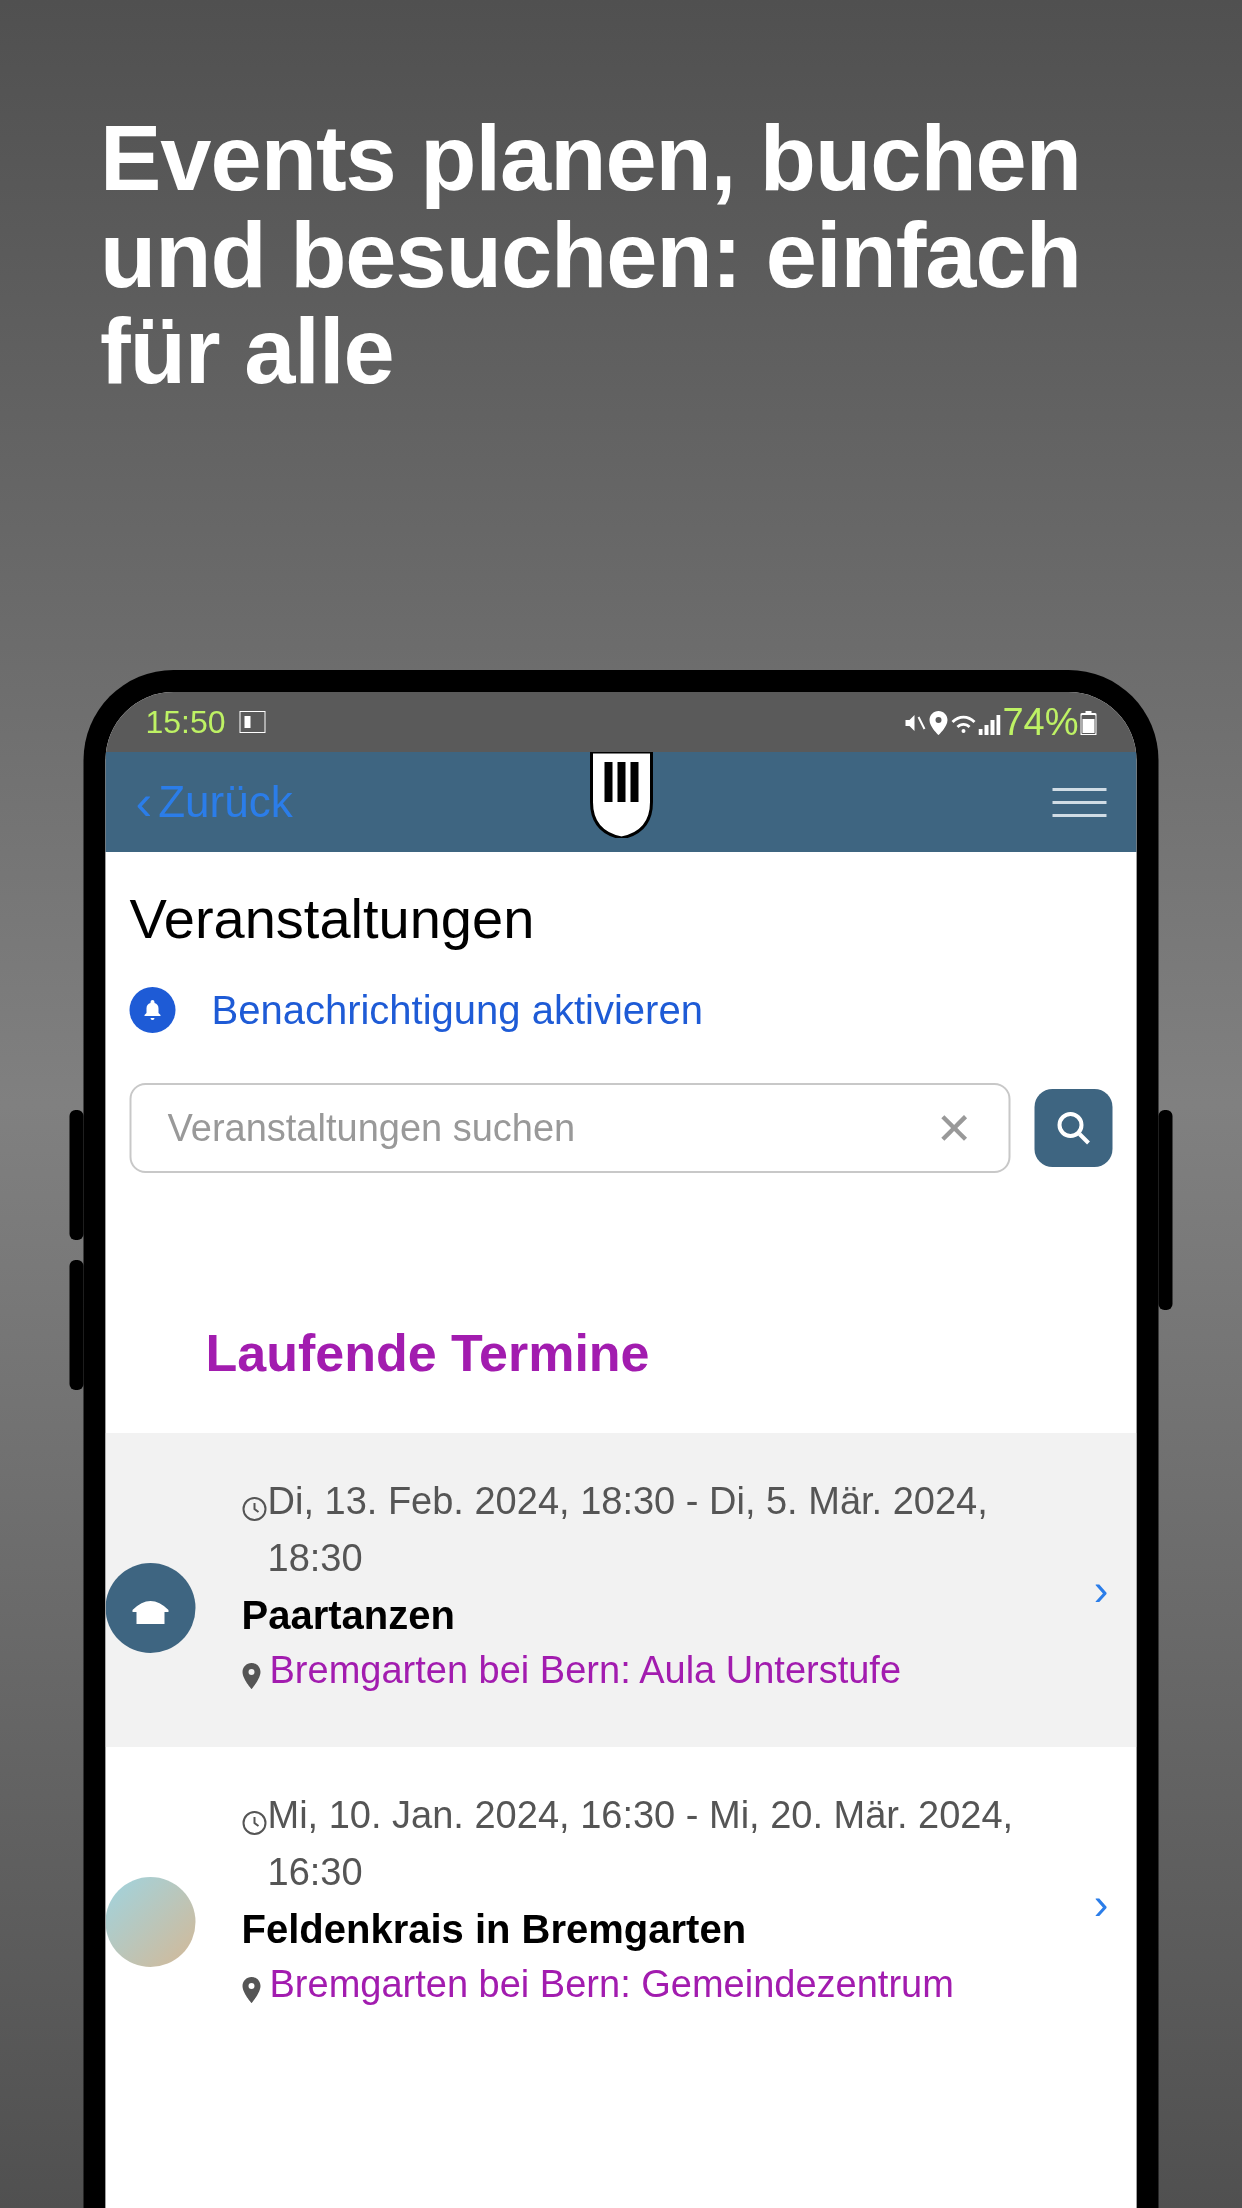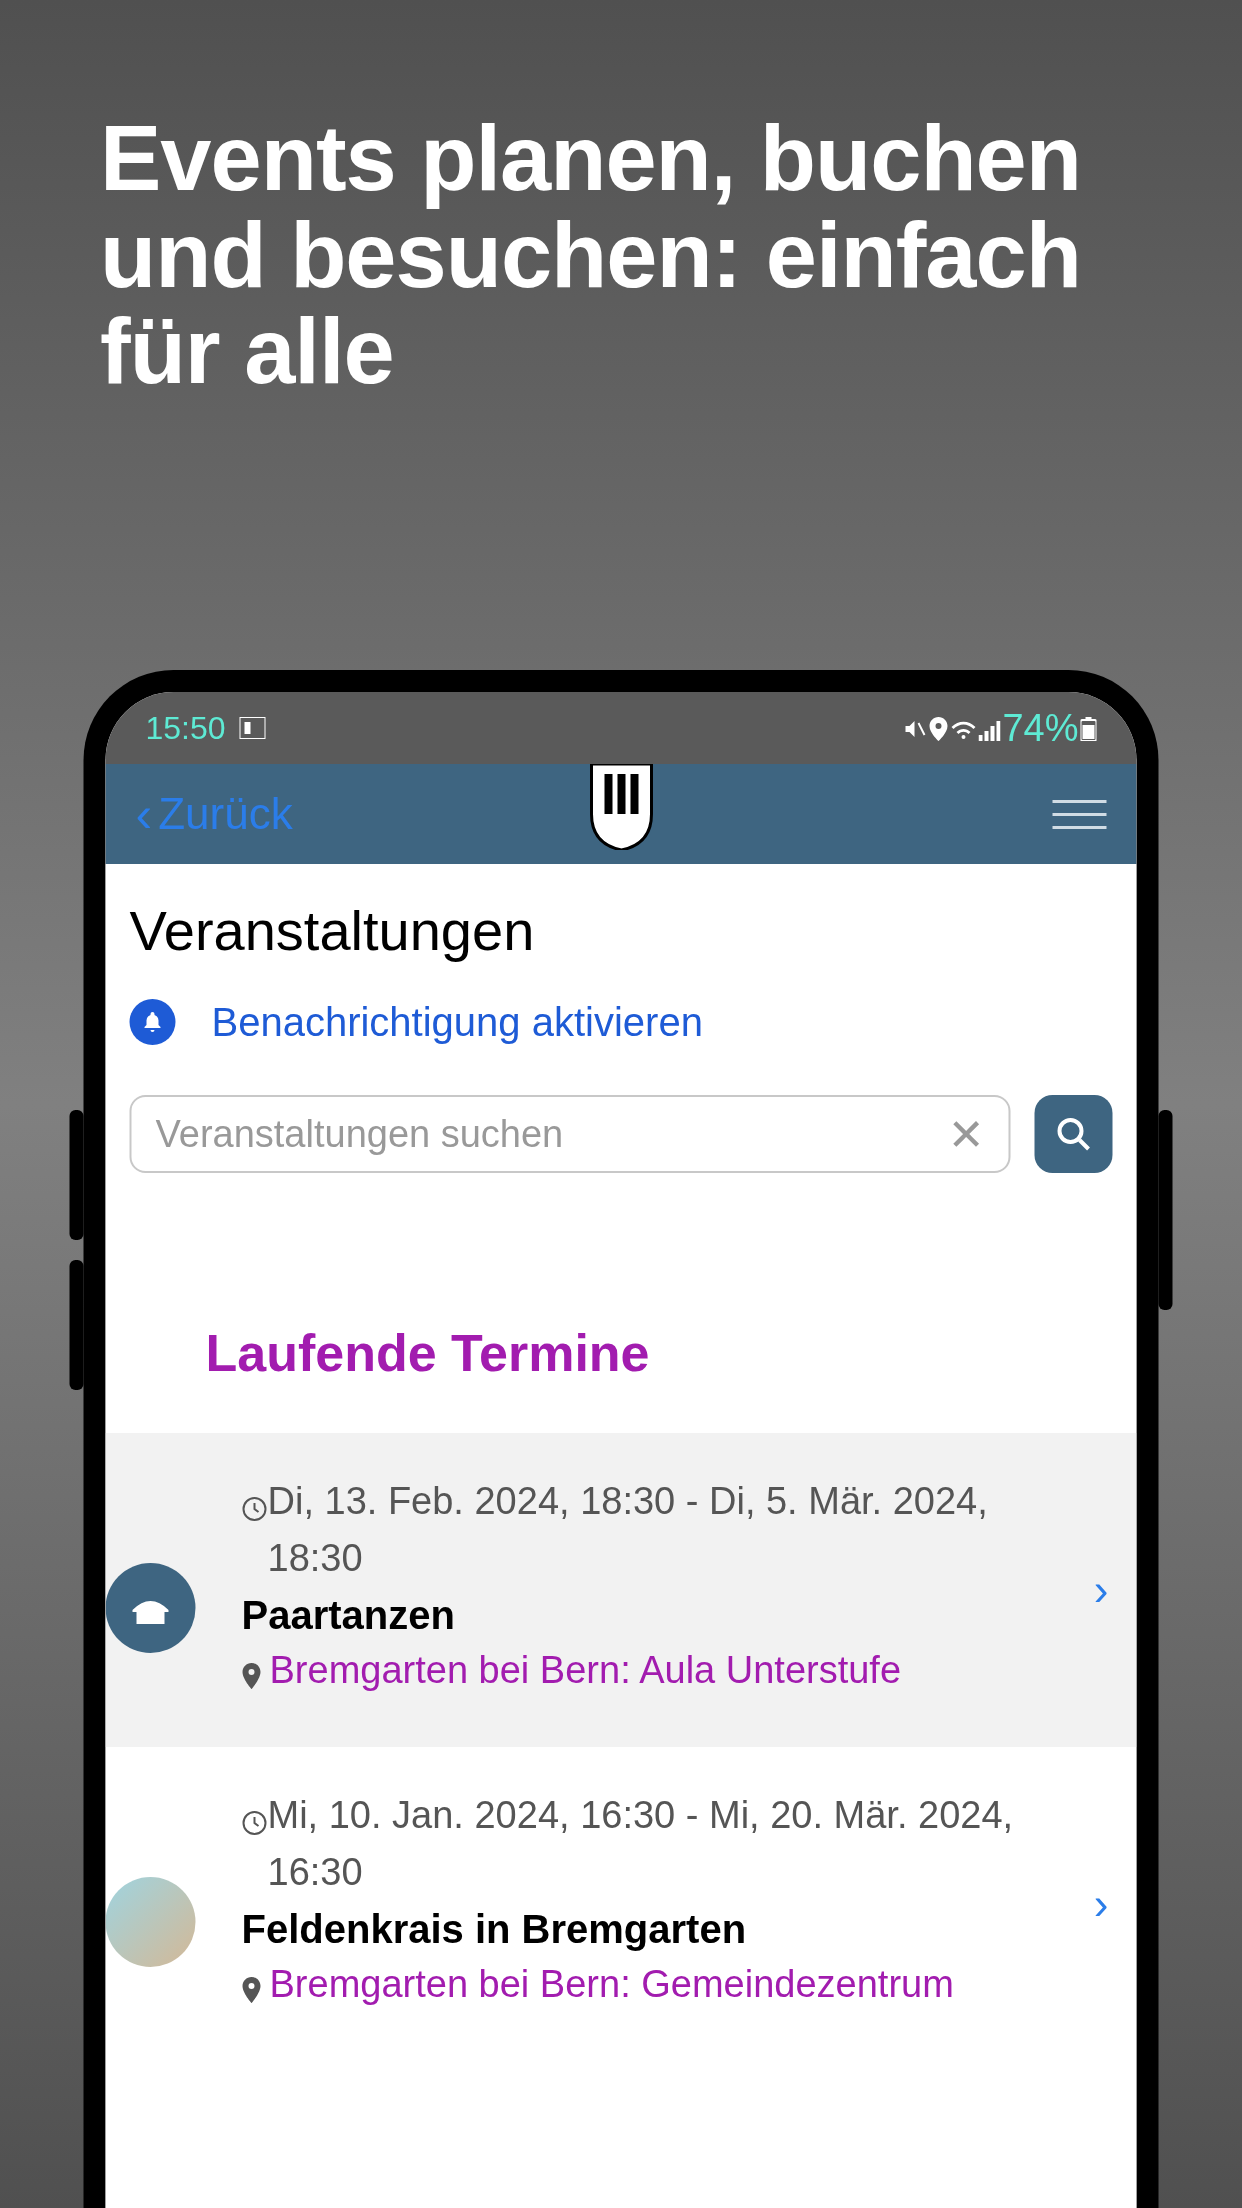--- a/index.html
+++ b/index.html
@@ -43,22 +43,22 @@
     width: 100%;
     height: 100%;
     background: #fff;
     border-radius: 68px 68px 0 0;
     overflow: hidden;
     display: flex;
     flex-direction: column;
   }
   .status-bar {
     background: #5a5a5a;
-    color: #5eead4;
-    height: 72px;
+    color: #bef264;
+    height: 60px;
     display: flex;
     align-items: center;
     justify-content: space-between;
     padding: 0 40px;
     font-size: 32px;
   }
   .status-left { display: flex; align-items: center; gap: 14px; }
   .status-right { display: flex; align-items: center; gap: 2px; font-size: 38px; }
   .app-header {
     background: #3e6581;
@@ -130,24 +130,24 @@
   .search-row {
     display: flex;
     gap: 24px;
     padding: 20px 24px 40px;
     align-items: center;
   }
   .search-box {
     flex: 1;
     border: 2px solid #c8c8c8;
     border-radius: 16px;
-    height: 78px;
-    display: flex;
-    align-items: center;
-    padding: 0 24px;
+    height: 90px;
+    display: flex;
+    align-items: center;
+    padding: 0 36px;
   }
   .search-box input {
     flex: 1;
     border: none;
     font-size: 38px;
     color: #999;
     outline: none;
     background: transparent;
   }
   .search-box input::placeholder { color: #999; }

